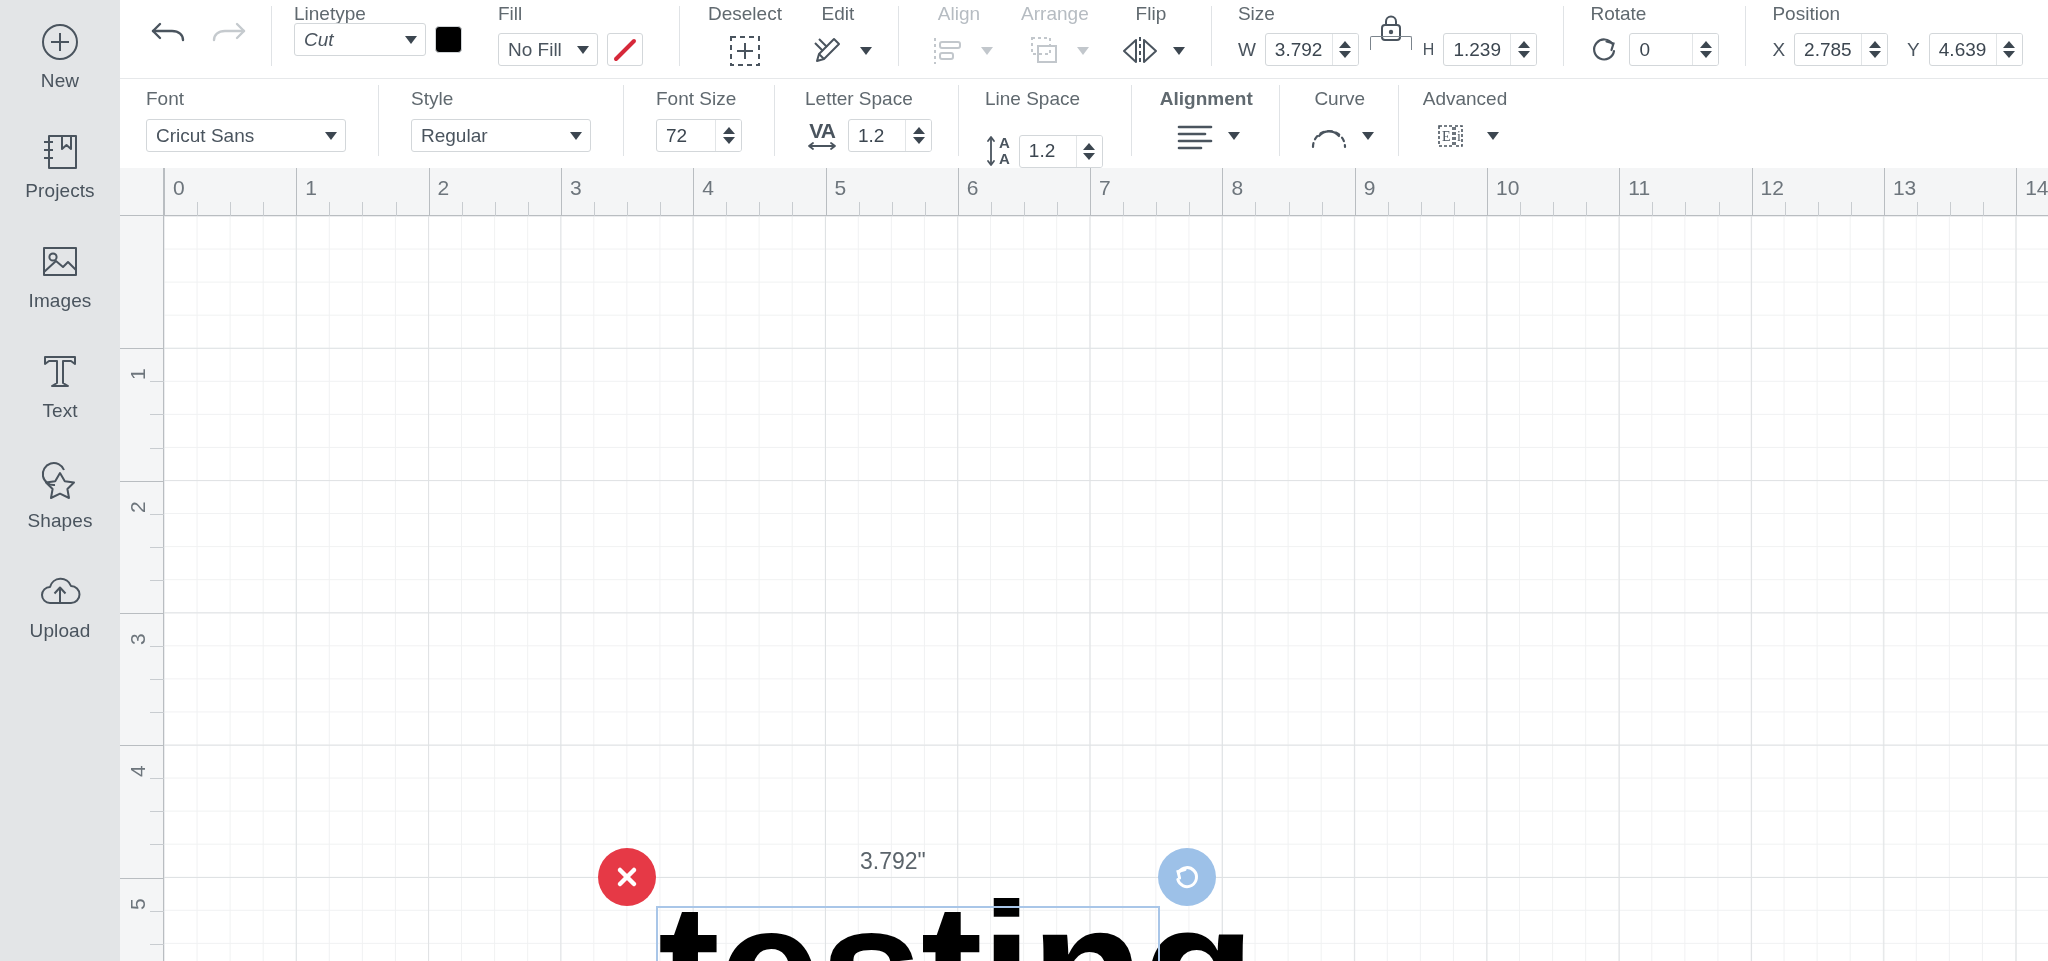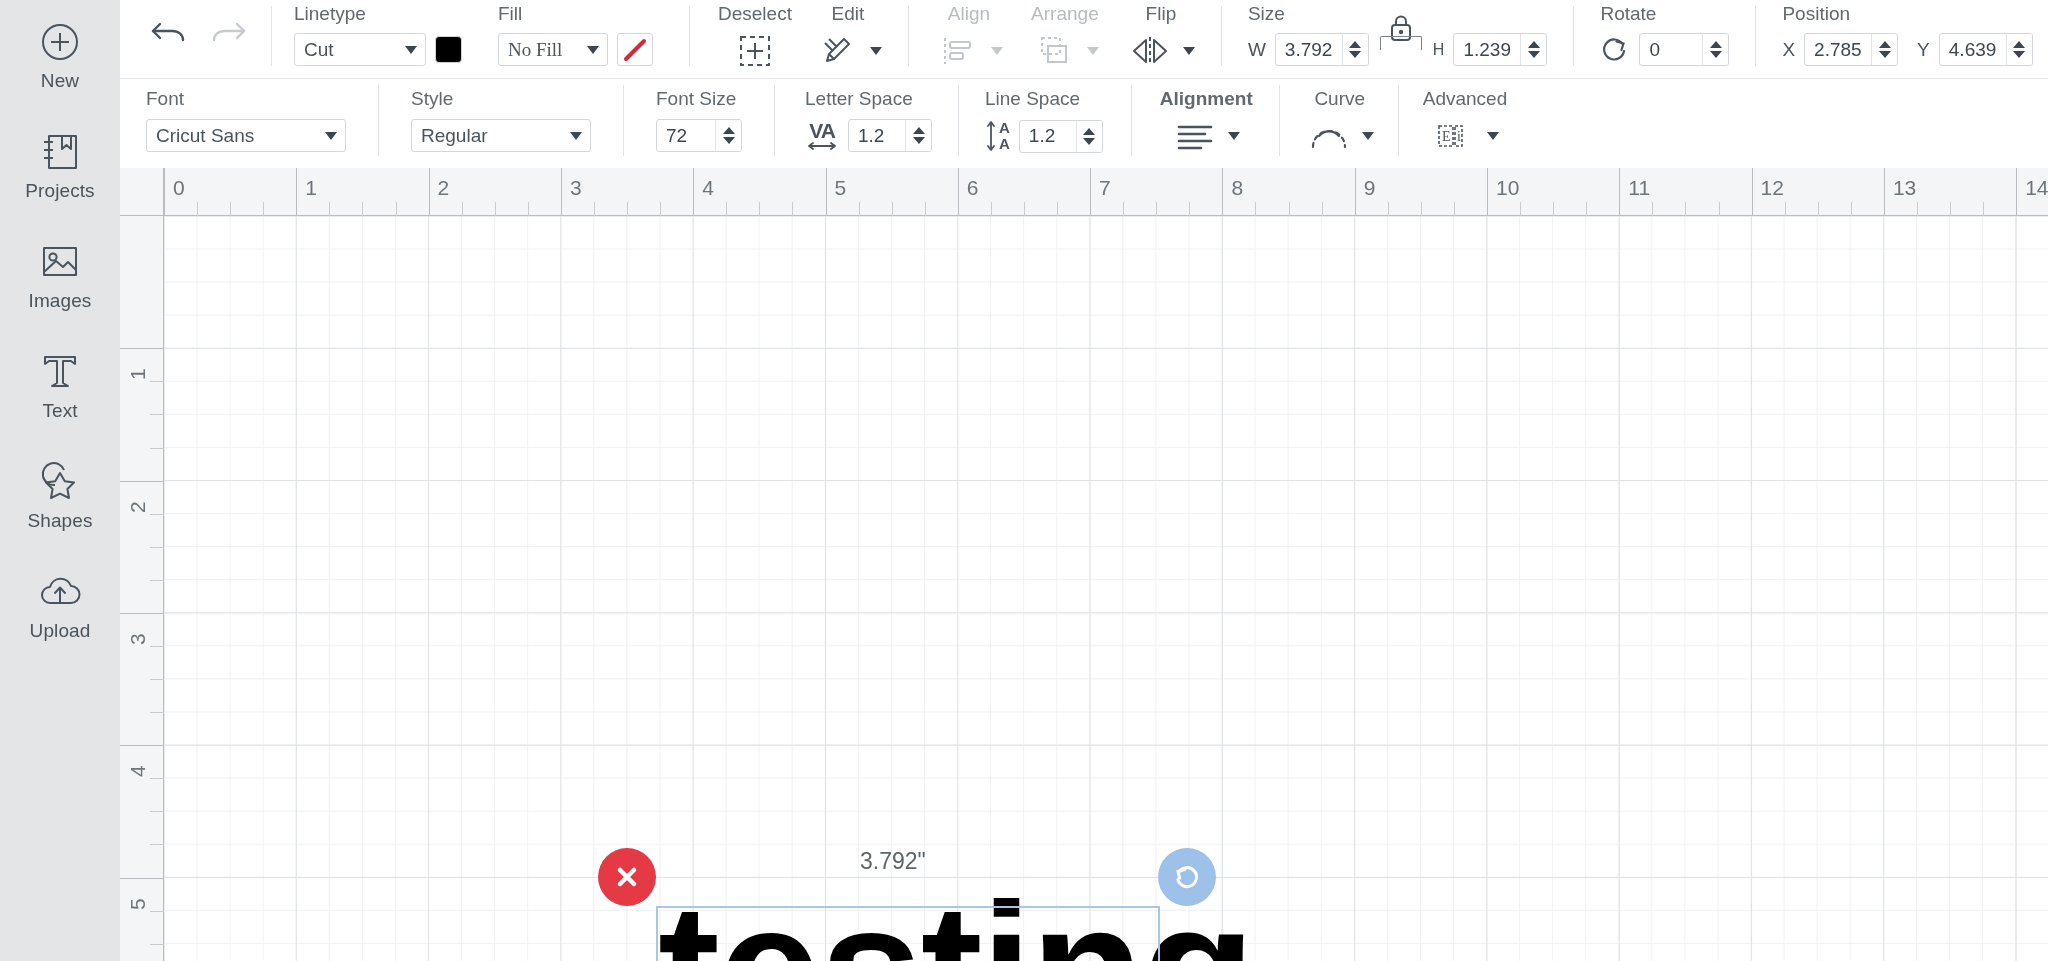--- a/index.html
+++ b/index.html
@@ -361,33 +361,33 @@
             <path d="M34 13 L15 13 C8 13 4 17 4 22"></path>
           </svg>
         </div>
       </div>
     </div>
 
     <div class="divider" style="margin-left:16px;margin-right:22px;"></div>
 
     <div class="grp" style="padding-top:4px;">
       <div class="grp-title">Linetype</div>
-      <div class="grp-row" style="margin-top:10px;">
+      <div class="grp-row" style="font-style:italic;">
         <div class="sel" style="width:132px;">
           <span>Cut</span>
           <span class="caret"></span>
         </div>
         <div class="swatch" style="background:#000000;"></div>
       </div>
     </div>
 
     <div class="grp" style="padding-top:4px;padding-left:36px;">
       <div class="grp-title">Fill</div>
       <div class="grp-row" style="margin-top:10px;">
-        <div class="sel" style="width:110px;font-family:Liberation Serif, serif;">
+        <div class="sel" style="width:100px;">
           <span>No Fill</span>
           <span class="caret"></span>
         </div>
         <div class="penbox">
           <svg width="26" height="26" viewBox="0 0 26 26">
             <line x1="4" y1="22" x2="22" y2="4" stroke="#d62839" stroke-width="4" stroke-linecap="round"></line>
           </svg>
         </div>
       </div>
     </div>
@@ -603,21 +603,21 @@
           <div class="spin">
             <span class="up"></span>
             <span class="dn"></span>
           </div>
         </div>
       </div>
     </div>
 
     <div class="divider" style="margin-left:26px;margin-right:26px;"></div>
 
-    <div class="grp" style="padding-top:10px;">
+    <div class="grp" style="padding-top:10px;justify-content:space-between;">
       <div class="grp-title">Line Space</div>
       <div class="grp-row" style="margin-top:11px;">
         <span style="display:flex;align-items:center;color:#4a545e;gap:2px;">
           <svg width="12" height="34" viewBox="0 0 12 34" fill="none" stroke="currentColor" stroke-width="1.8" stroke-linecap="round" stroke-linejoin="round">
             <line x1="6" y1="4" x2="6" y2="30"></line>
               <path d="M3 7 L6 3 L9 7"></path>
               <path d="M3 27 L6 31 L9 27"></path>
           </svg>
           <span style="display:flex;flex-direction:column;font-size:15px;line-height:16px;font-weight:600;">
             <span>A</span>

